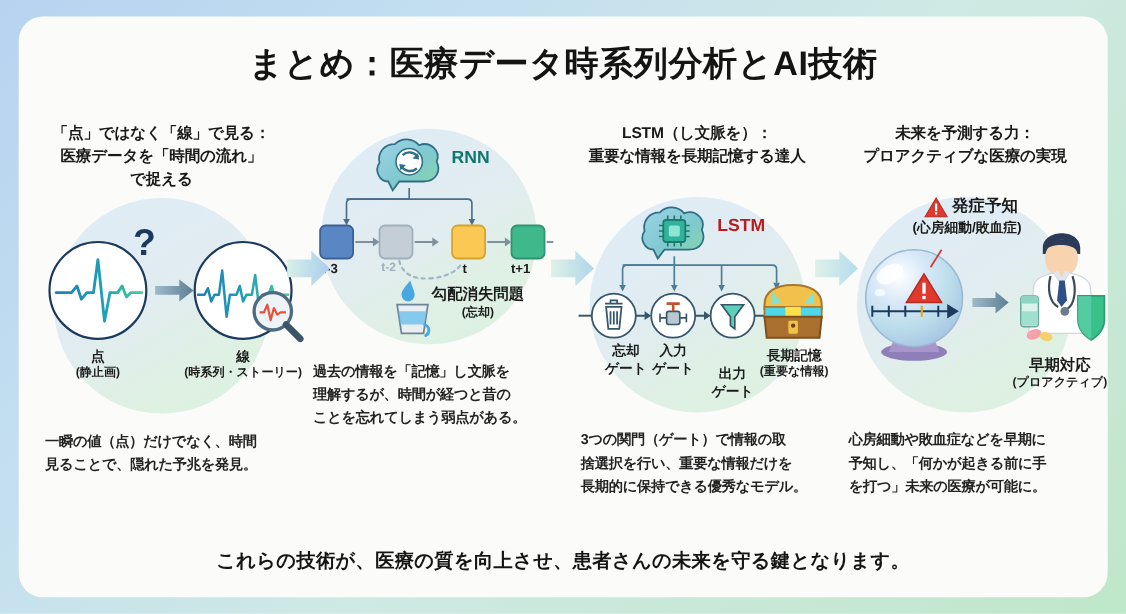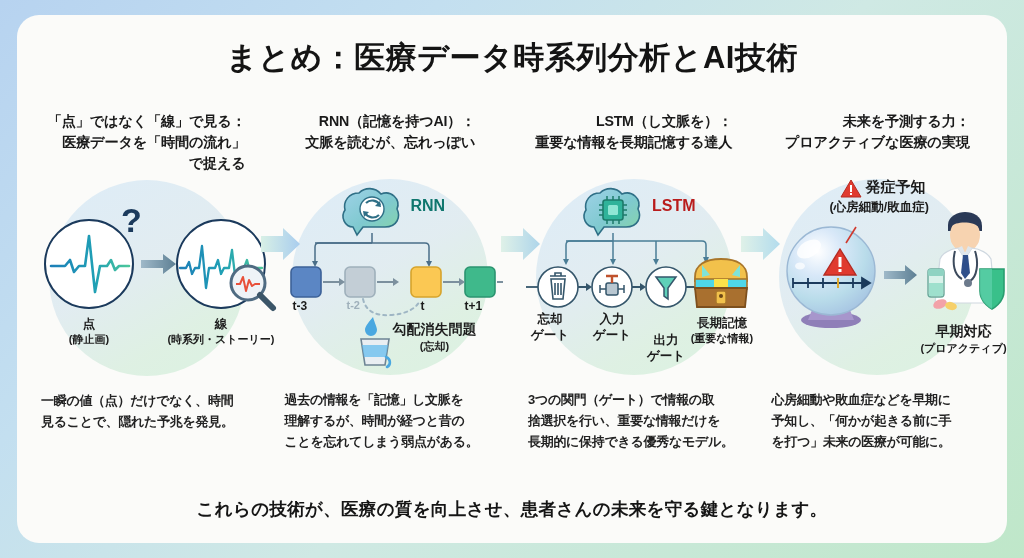--- a/index.html
+++ b/index.html
@@ -43,21 +43,21 @@
     width: 25%;
     padding: 0 6px;
     display: flex;
     flex-direction: column;
     align-items: center;
   }
   .col-head {
     font-size: 14.2px;
     font-weight: bold;
     color: #1a1a1a;
-    text-align: right;
+    text-align: center;
     line-height: 1.48;
     min-height: 62px;
     letter-spacing: -0.2px;
   }
   .col-art {
     position: relative;
     width: 100%;
     height: 212px;
   }
   .blob {
@@ -192,24 +192,20 @@
         </div>
       </div>
 
       <div class="col-body">
         <div>一瞬の値（点）だけでなく、時間</div>
         <div>見ることで、隠れた予兆を発見。</div>
       </div>
     </div>
 
     <div class="col">
-      <div class="col-head">
-        <span>RNN（記憶を持つAI）：</span><br>
-        <span>文脈を読むが、忘れっぽい</span>
-      </div>
 
       <div class="col-art">
         <div class="blob"></div>
 
         <svg style="position:absolute; left:66px; top:12px;" width="62" height="58" viewBox="0 0 62 58">
           <defs>
               <linearGradient id="brG" x1="0" y1="0" x2="1" y2="1">
             <stop offset="0%" stop-color="#9fd2e8"></stop>
                 <stop offset="55%" stop-color="#7fc9cf"></stop>
             <stop offset="100%" stop-color="#86d6a6"></stop>
@@ -324,21 +320,21 @@
           <g stroke="#35566b" stroke-width="1.5" fill="none">
             <path d="M74,26 L98,26 M74,22 L74,30 M98,22 L98,30"></path>
             <rect x="80" y="20" width="12" height="12" rx="2" fill="#b9c7d1"></rect>
             <path d="M86,20 L86,14 M80,13 L92,13" stroke="#c0522d" stroke-width="2.4"></path>
           </g>
 
           <g stroke="#35566b" stroke-width="1.5">
             <path d="M130,14 L150,14 L142,25 L142,36 L138,33 L138,25 Z" fill="#5fd0b8"></path>
           </g>
         </svg>
-        <div class="lbl" style="left:2px; top:138px; width:60px;">
+        <div class="lbl" style="left:21px; top:138px; width:60px;">
           <span class="big">忘却</span>
           <span class="big">ゲート</span>
         </div>
         <div class="lbl" style="left:64px; top:138px; width:60px;">
           <span class="big">入力</span>
           <span class="big">ゲート</span>
         </div>
         <div class="lbl" style="left:118px; top:138px; width:60px;margin-top:21px;">
           <span class="big">出力</span>
           <span class="big">ゲート</span>

